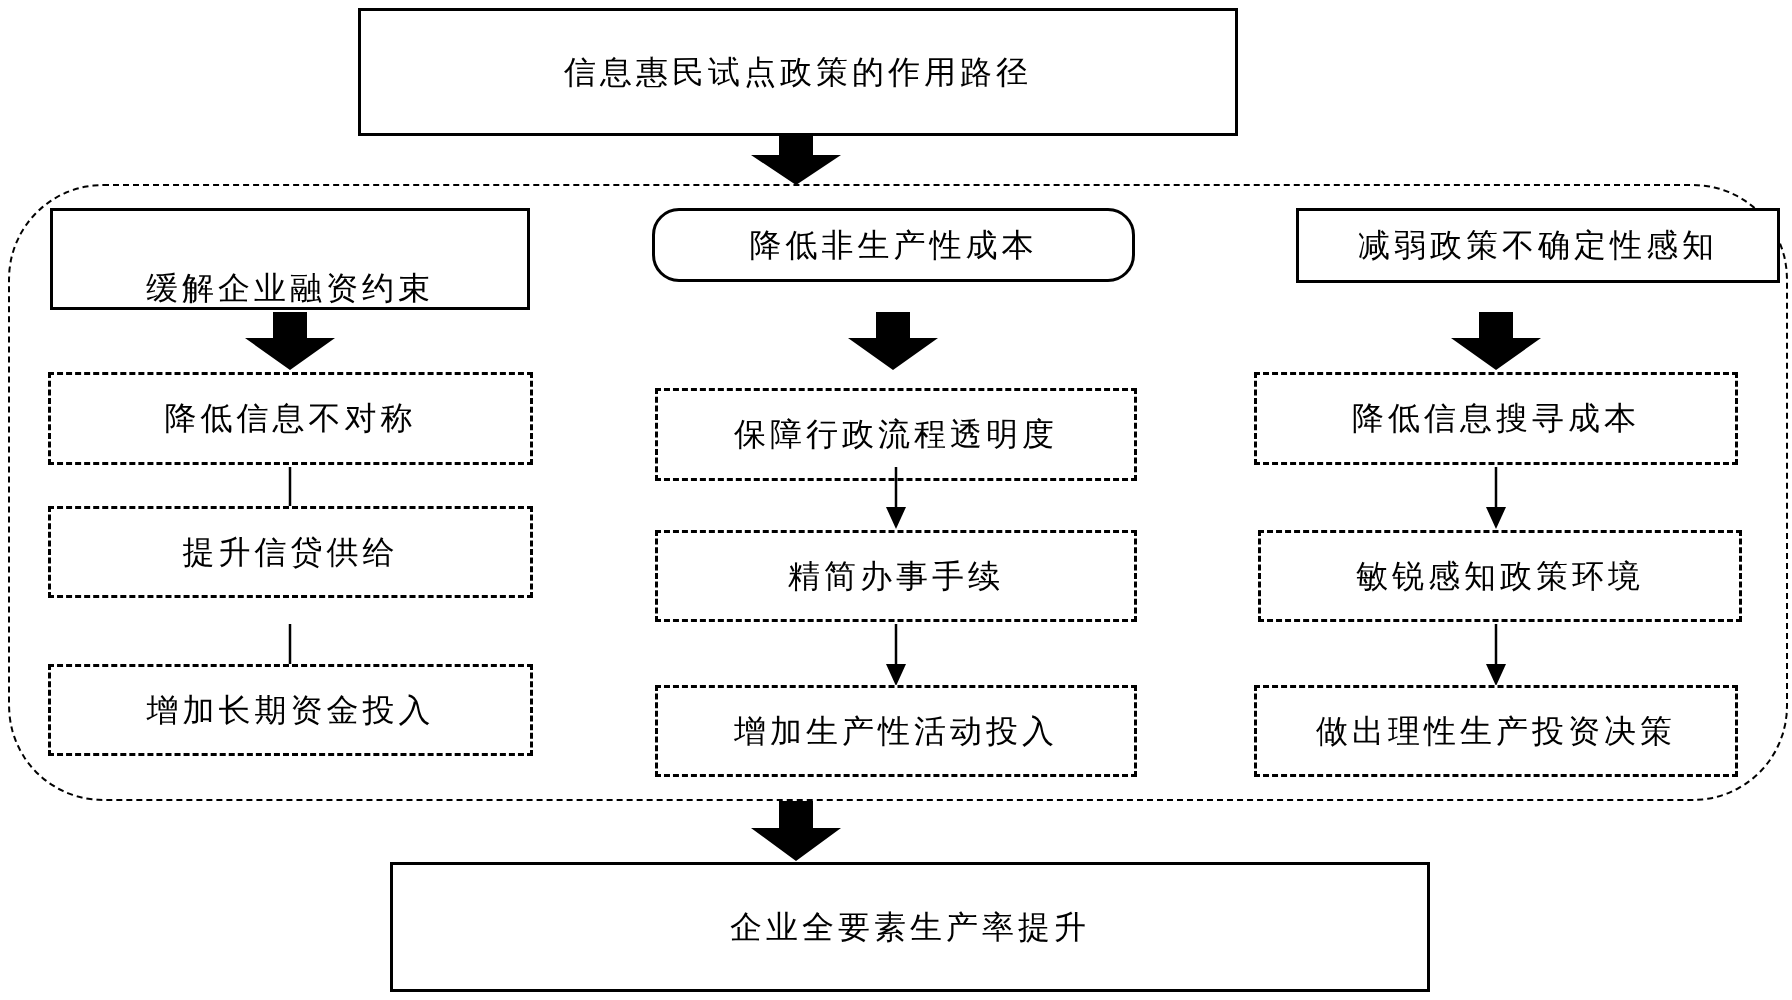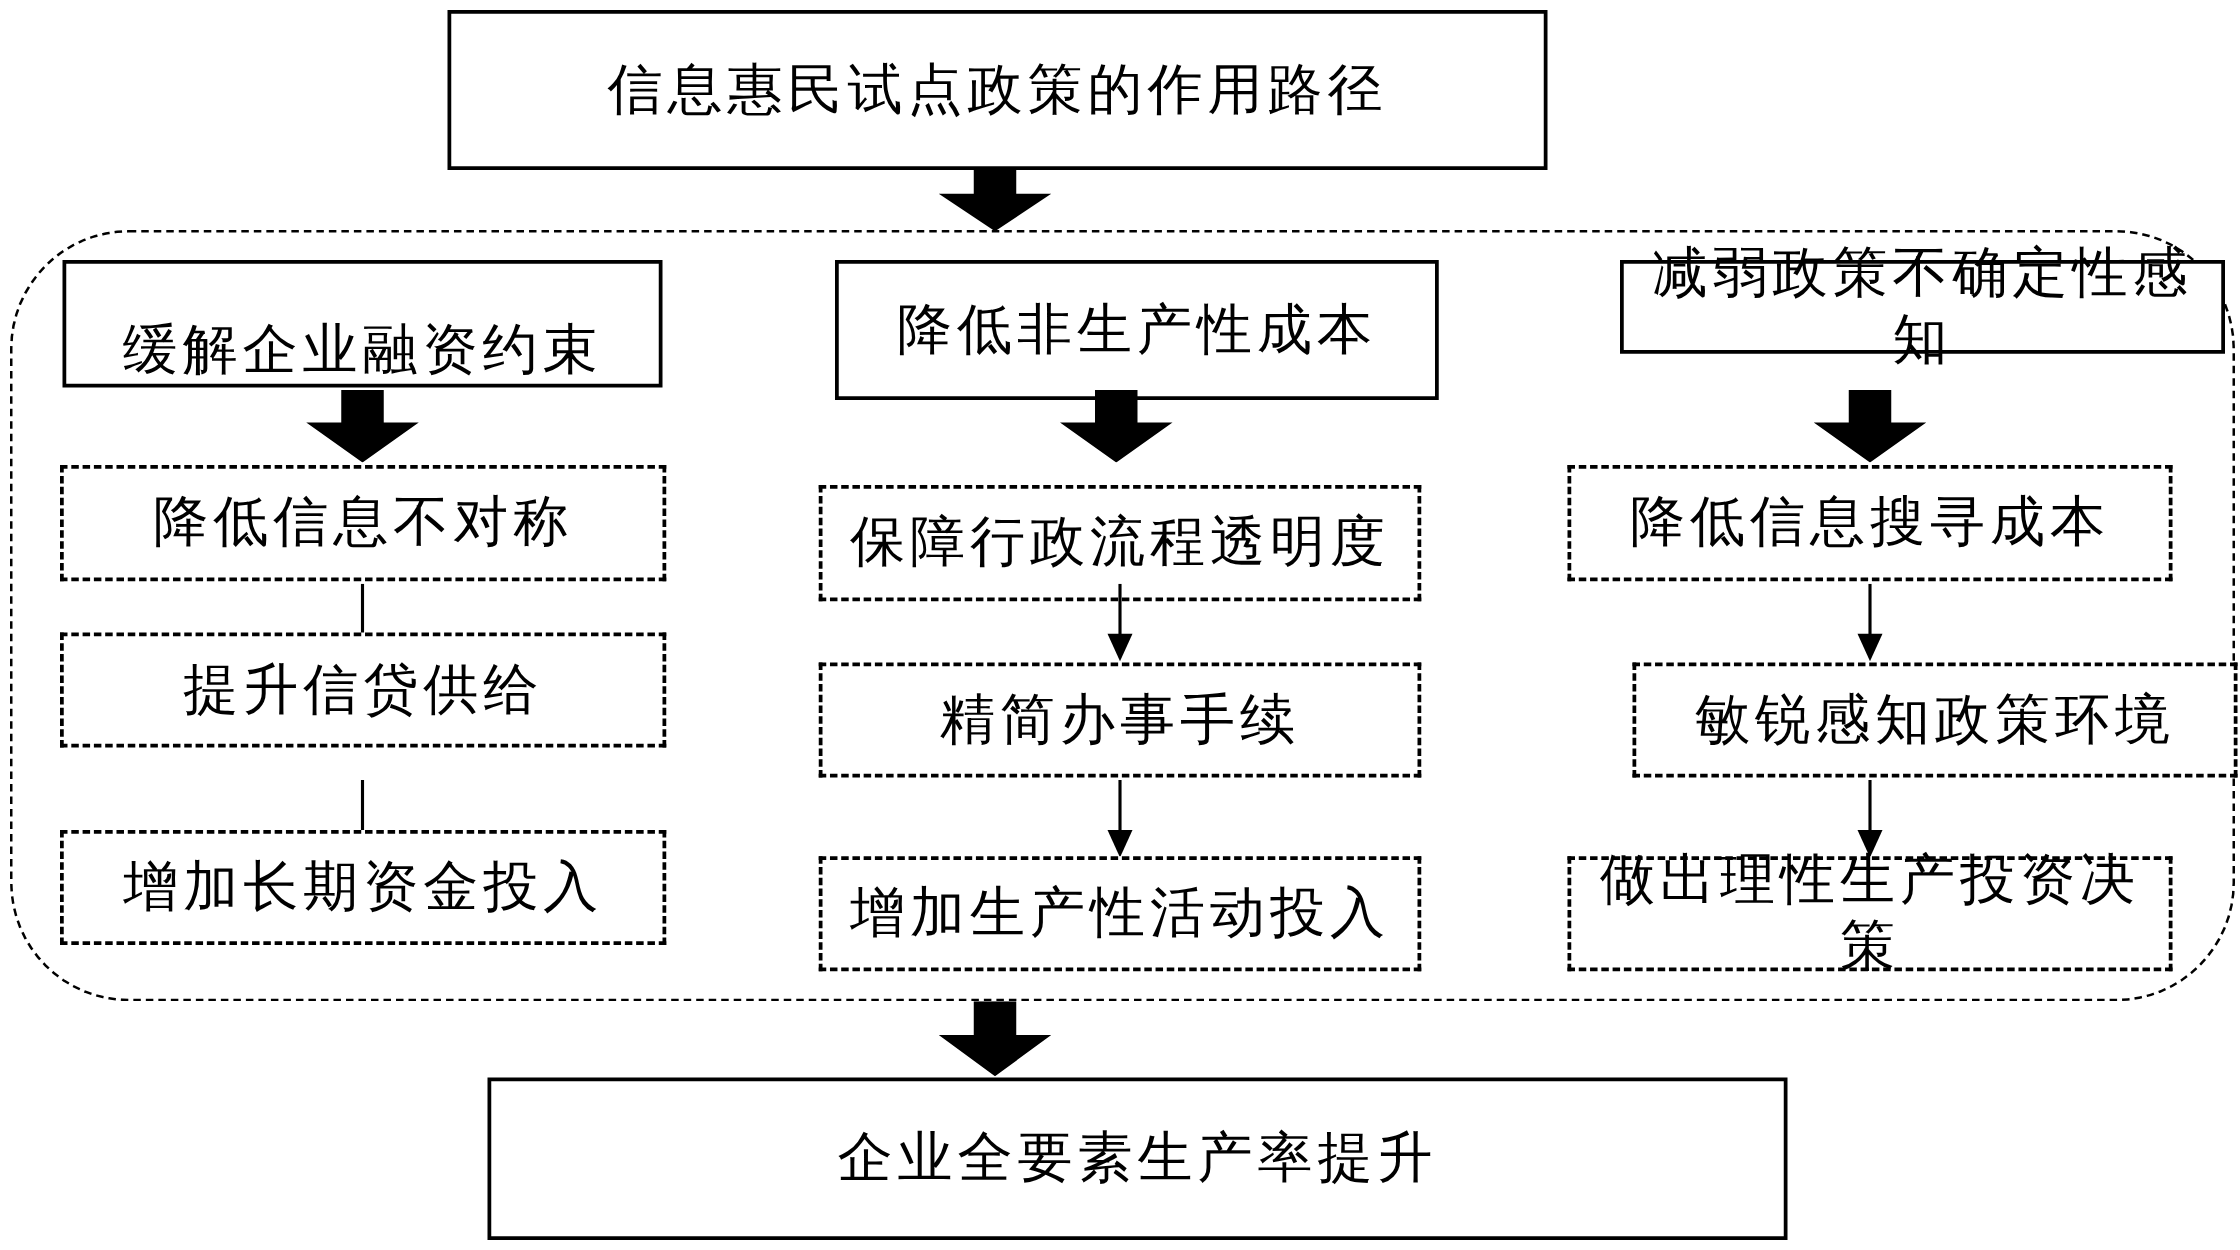--- a/index.html
+++ b/index.html
@@ -21,21 +21,21 @@
     overflow: hidden;
   }
   .box {
     position: absolute;
     box-sizing: border-box;
     display: flex;
     align-items: center;
     justify-content: center;
     text-align: center;
     background: #ffffff;
-    font-size: 44px;
+    font-size: 32px;
     letter-spacing: 4px;
     line-height: 1.2;
   }
   .solid {
     border: 3px solid #000;
   }
   .dashedbox {
     border: 3px dashed #000;
   }
   .container-outline {
@@ -85,21 +85,21 @@
     <span>提升信贷供给</span>
   </div>
   <svg class="arrow" style="left:277px; top:624px;" width="26" height="62" viewBox="0 0 26 62">
     <line x1="13" y1="0" x2="13" y2="42" stroke="#000" stroke-width="2.5"></line>
     <path d="M13 62 L3 40 h20 Z" fill="#000"></path>
   </svg>
   <div class="box dashedbox" style="left:48px; top:664px; width:485px; height:92px;">
     <span>增加长期资金投入</span>
   </div>
 
-  <div class="box solid" style="left:668px; top:208px; width:483px; height:112px;">
+  <div class="box solid" style="left:652px; top:208px; width:483px; height:74px;border-radius:27px;">
     <span>降低非生产性成本</span>
   </div>
   <svg class="arrow" style="left:843px; top:312px;" width="100" height="58" viewBox="0 0 100 58">
     <path d="M33 0 h34 v26 h28 L50 58 L5 26 h28 Z" fill="#000"></path>
   </svg>
   <div class="box dashedbox" style="left:655px; top:388px; width:482px; height:93px;">
     <span>保障行政流程透明度</span>
   </div>
   <svg class="arrow" style="left:883px; top:467px;" width="26" height="62" viewBox="0 0 26 62">
     <line x1="13" y1="0" x2="13" y2="42" stroke="#000" stroke-width="2.5"></line>
@@ -122,21 +122,21 @@
   <svg class="arrow" style="left:1446px; top:312px;" width="100" height="58" viewBox="0 0 100 58">
     <path d="M33 0 h34 v26 h28 L50 58 L5 26 h28 Z" fill="#000"></path>
   </svg>
   <div class="box dashedbox" style="left:1254px; top:372px; width:484px; height:93px;">
     <span>降低信息搜寻成本</span>
   </div>
   <svg class="arrow" style="left:1483px; top:467px;" width="26" height="62" viewBox="0 0 26 62">
     <line x1="13" y1="0" x2="13" y2="42" stroke="#000" stroke-width="2.5"></line>
     <path d="M13 62 L3 40 h20 Z" fill="#000"></path>
   </svg>
-  <div class="box dashedbox" style="left:1306px; top:530px; width:484px; height:92px;">
+  <div class="box dashedbox" style="left:1258px; top:530px; width:484px; height:92px;">
     <span>敏锐感知政策环境</span>
   </div>
   <svg class="arrow" style="left:1483px; top:624px;" width="26" height="62" viewBox="0 0 26 62">
     <line x1="13" y1="0" x2="13" y2="42" stroke="#000" stroke-width="2.5"></line>
     <path d="M13 62 L3 40 h20 Z" fill="#000"></path>
   </svg>
   <div class="box dashedbox" style="left:1254px; top:685px; width:484px; height:92px;">
     <span>做出理性生产投资决策</span>
   </div>
 

